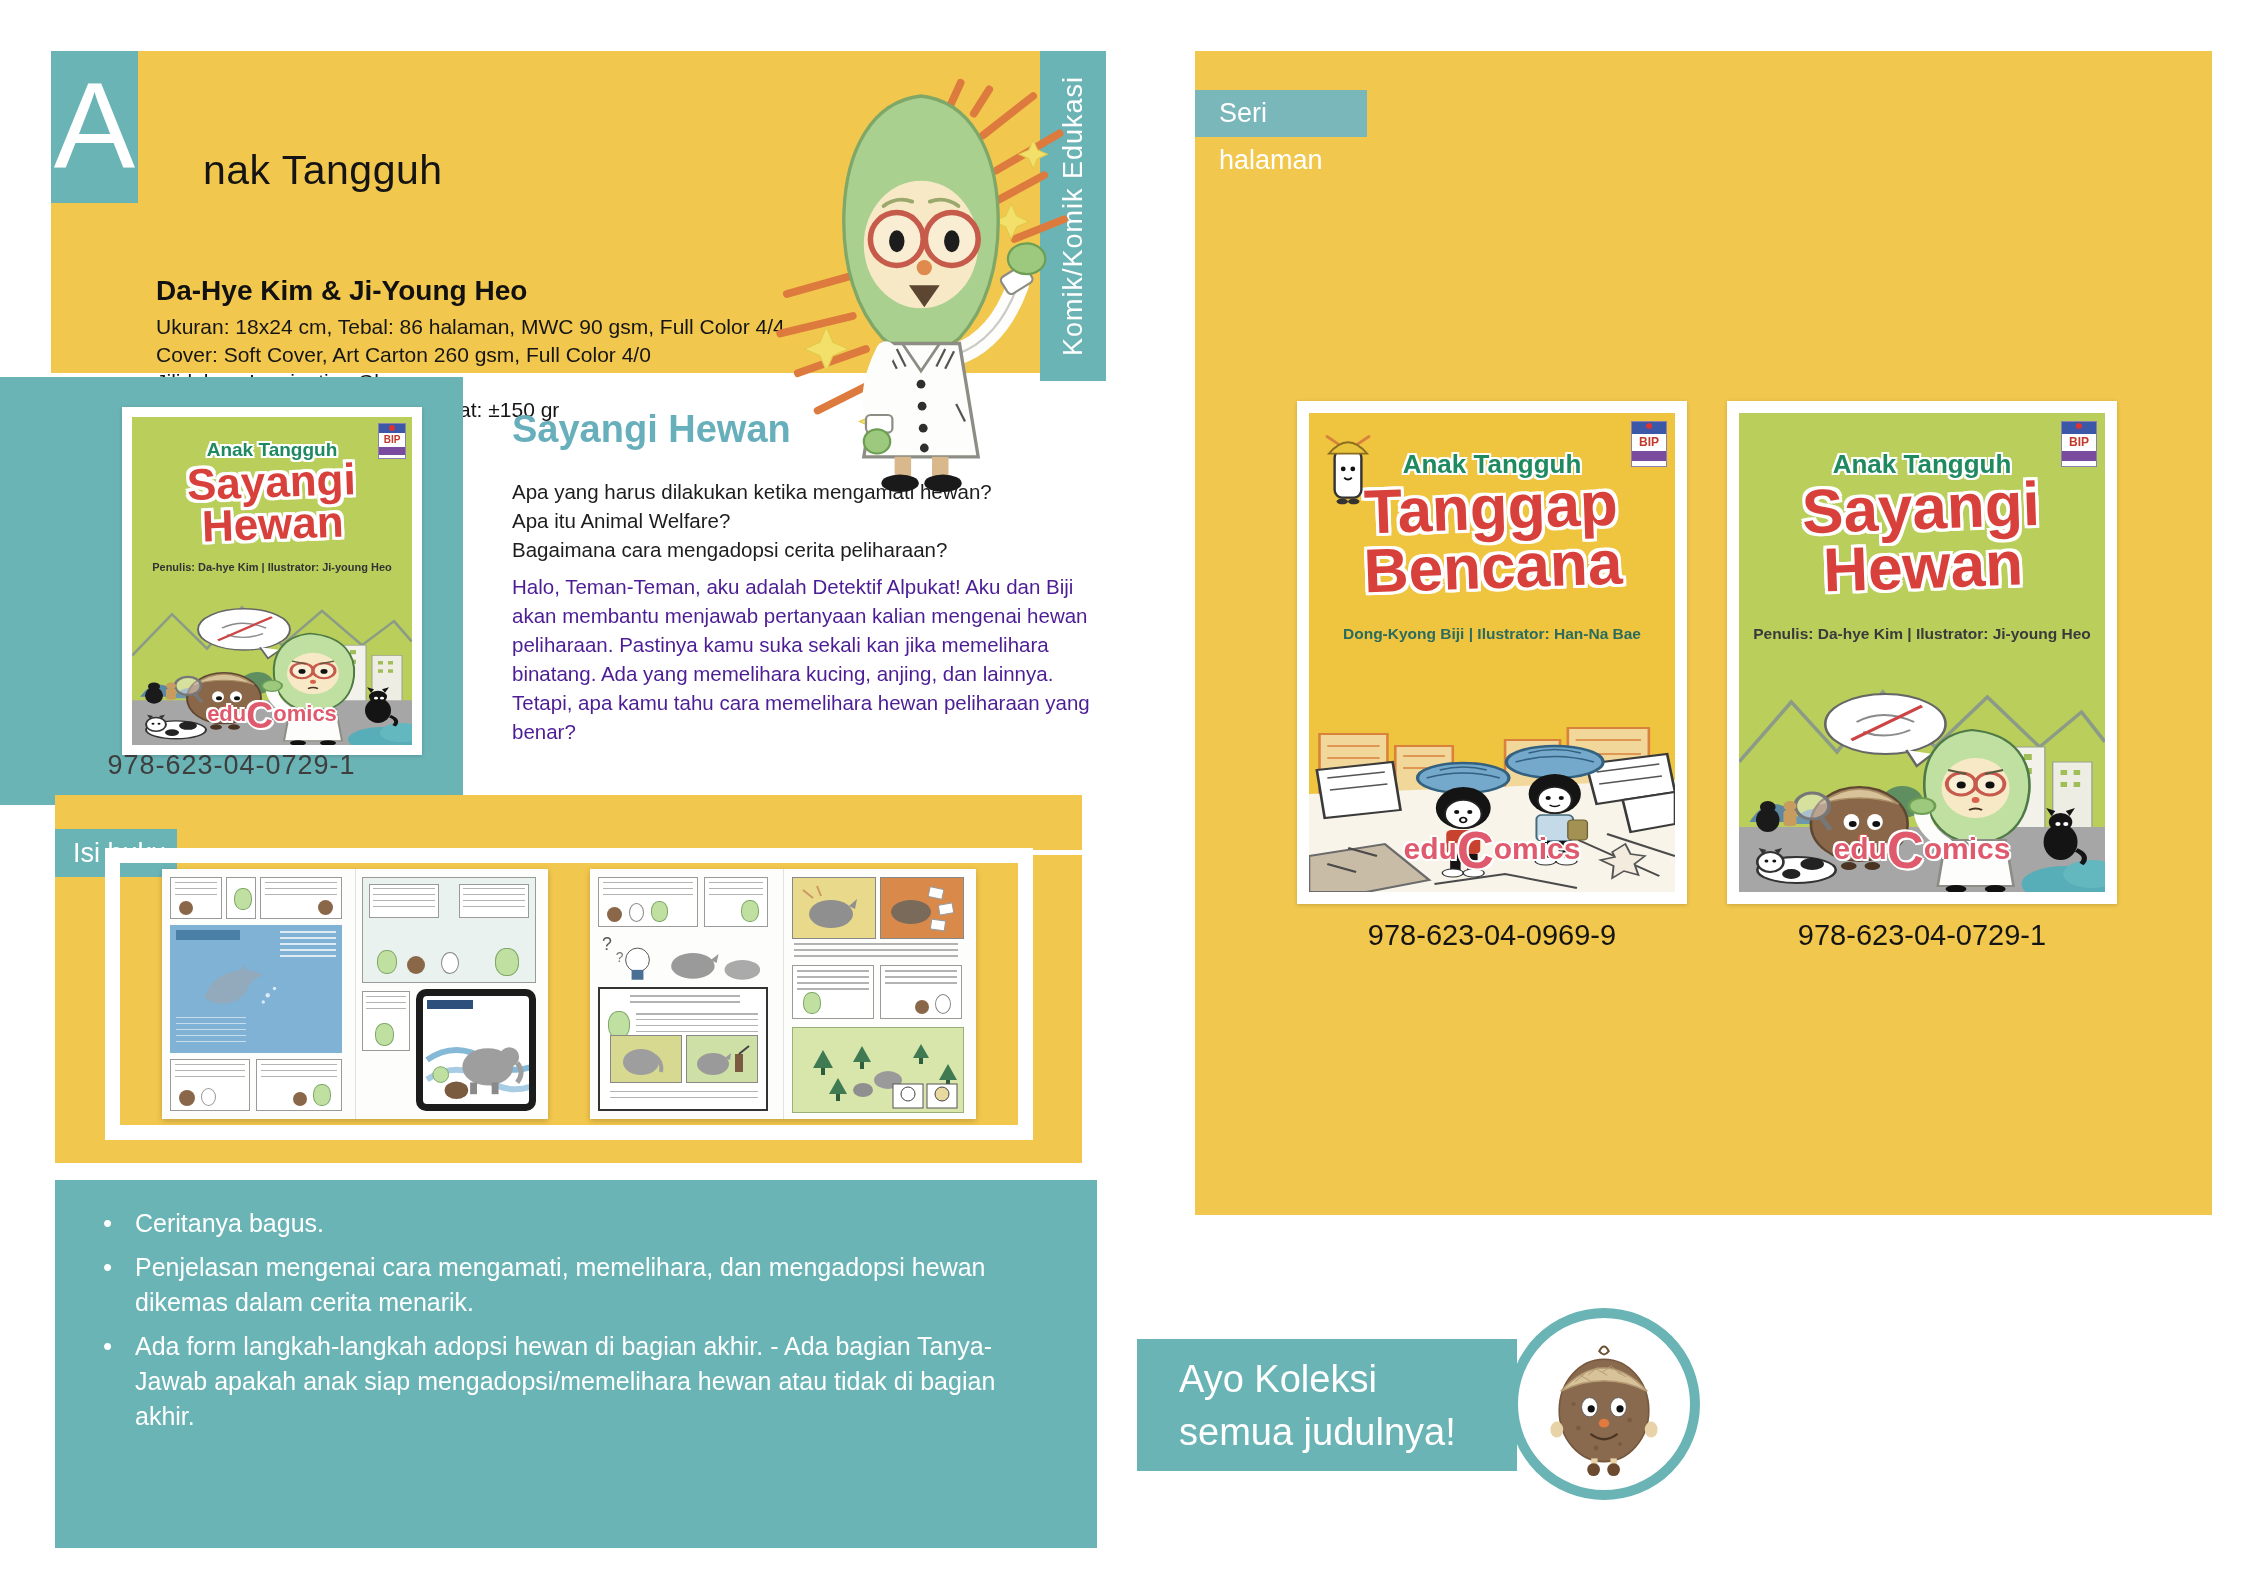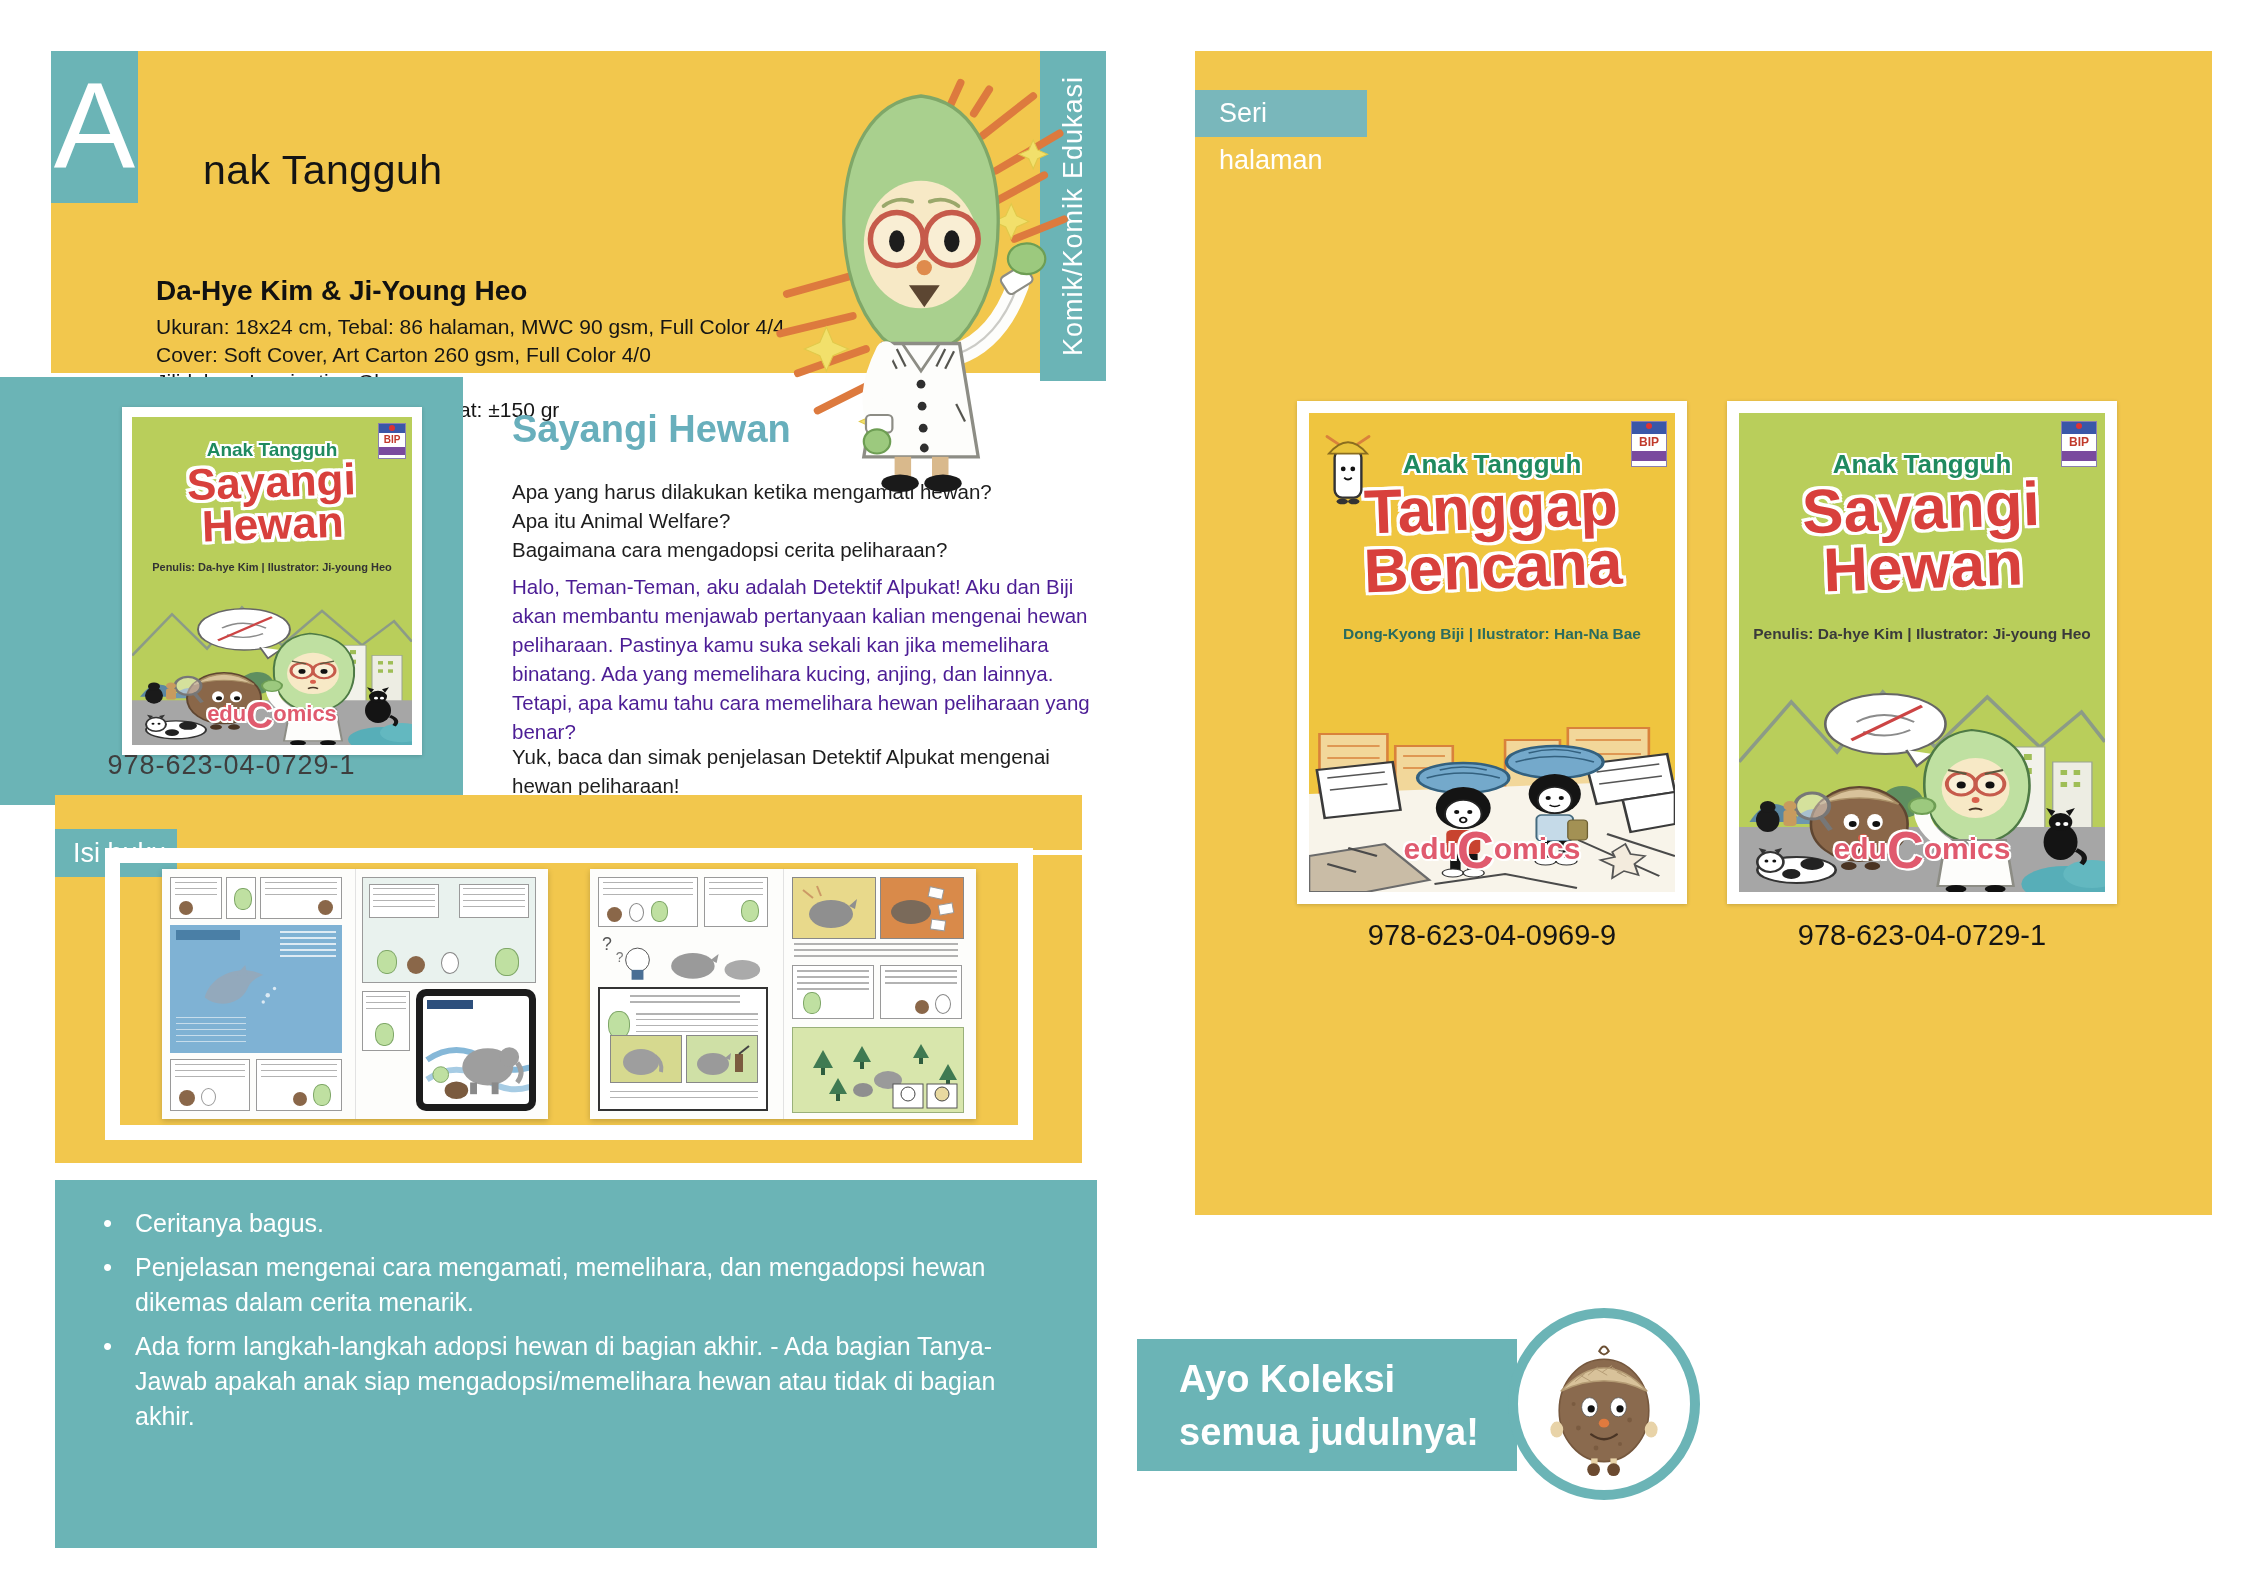--- a/index.html
+++ b/index.html
@@ -107,21 +107,21 @@
   
   .right-panel{position:absolute;left:1195px;top:51px;width:1017px;height:1164px;background:#F2C74D;}
   .seri-label{position:absolute;left:0px;top:39px;width:172px;height:47px;background:#79B7BB;
        color:#fff;font-size:27px;line-height:47px;padding-left:24px;box-sizing:border-box;}
   .isbn-lg{position:absolute;top:868px;width:390px;text-align:center;font-size:29px;color:#141414;}
   .isbn-lg.i1{left:102px;}
   .isbn-lg.i2{left:532px;}
 
   
   .cta-banner{position:absolute;left:1137px;top:1339px;width:380px;height:132px;background:#6BB4B6;
-       box-sizing:border-box;padding:14px 0 0 42px;color:#fff;font-weight:bold;font-size:38px;line-height:53px;}
+       box-sizing:border-box;padding:14px 0 0 42px;color:#fff;font-weight:normal;font-size:38px;line-height:53px;}
   .cta-badge{position:absolute;left:1508px;top:1308px;width:192px;height:192px;border-radius:50%;
        background:#fff;border:10px solid #6BB4B6;box-sizing:border-box;z-index:5;
        display:flex;align-items:center;justify-content:center;}
 </style>
 </head>
 <body>
 
 <div class="page">
 
   <div class="top-yellow">
@@ -306,21 +306,20 @@
     <div class="isbn-featured">978-623-04-0729-1</div>
   </div>
 
   <div class="desc-title">Sayangi Hewan</div>
   <div class="desc-q">
     <div>Apa yang harus dilakukan ketika mengamati hewan?</div>
     <div>Apa itu Animal Welfare?</div>
     <div>Bagaimana cara mengadopsi cerita peliharaan?</div>
   </div>
   <div class="desc-p2">Halo, Teman-Teman, aku adalah Detektif Alpukat! Aku dan Biji akan membantu menjawab pertanyaan kalian mengenai hewan peliharaan. Pastinya kamu suka sekali kan jika memelihara binatang. Ada yang memelihara kucing, anjing, dan lainnya. Tetapi, apa kamu tahu cara memelihara hewan peliharaan yang benar?</div>
-  <div class="desc-p3">Yuk, baca dan simak penjelasan Detektif Alpukat mengenai hewan peliharaan!</div>
 
   <div class="isibuku">
     <div class="isibuku-line"></div>
     <div class="isibuku-label">Isi buku</div>
     <div class="frame">
 
       <div class="spread">
         <div class="pg">
           <div class="pnl" style="left:8px;top:8px;width:52px;height:42px;">
               <div class="tx" style="left:4px;top:4px;right:4px;height:16px;"></div>

